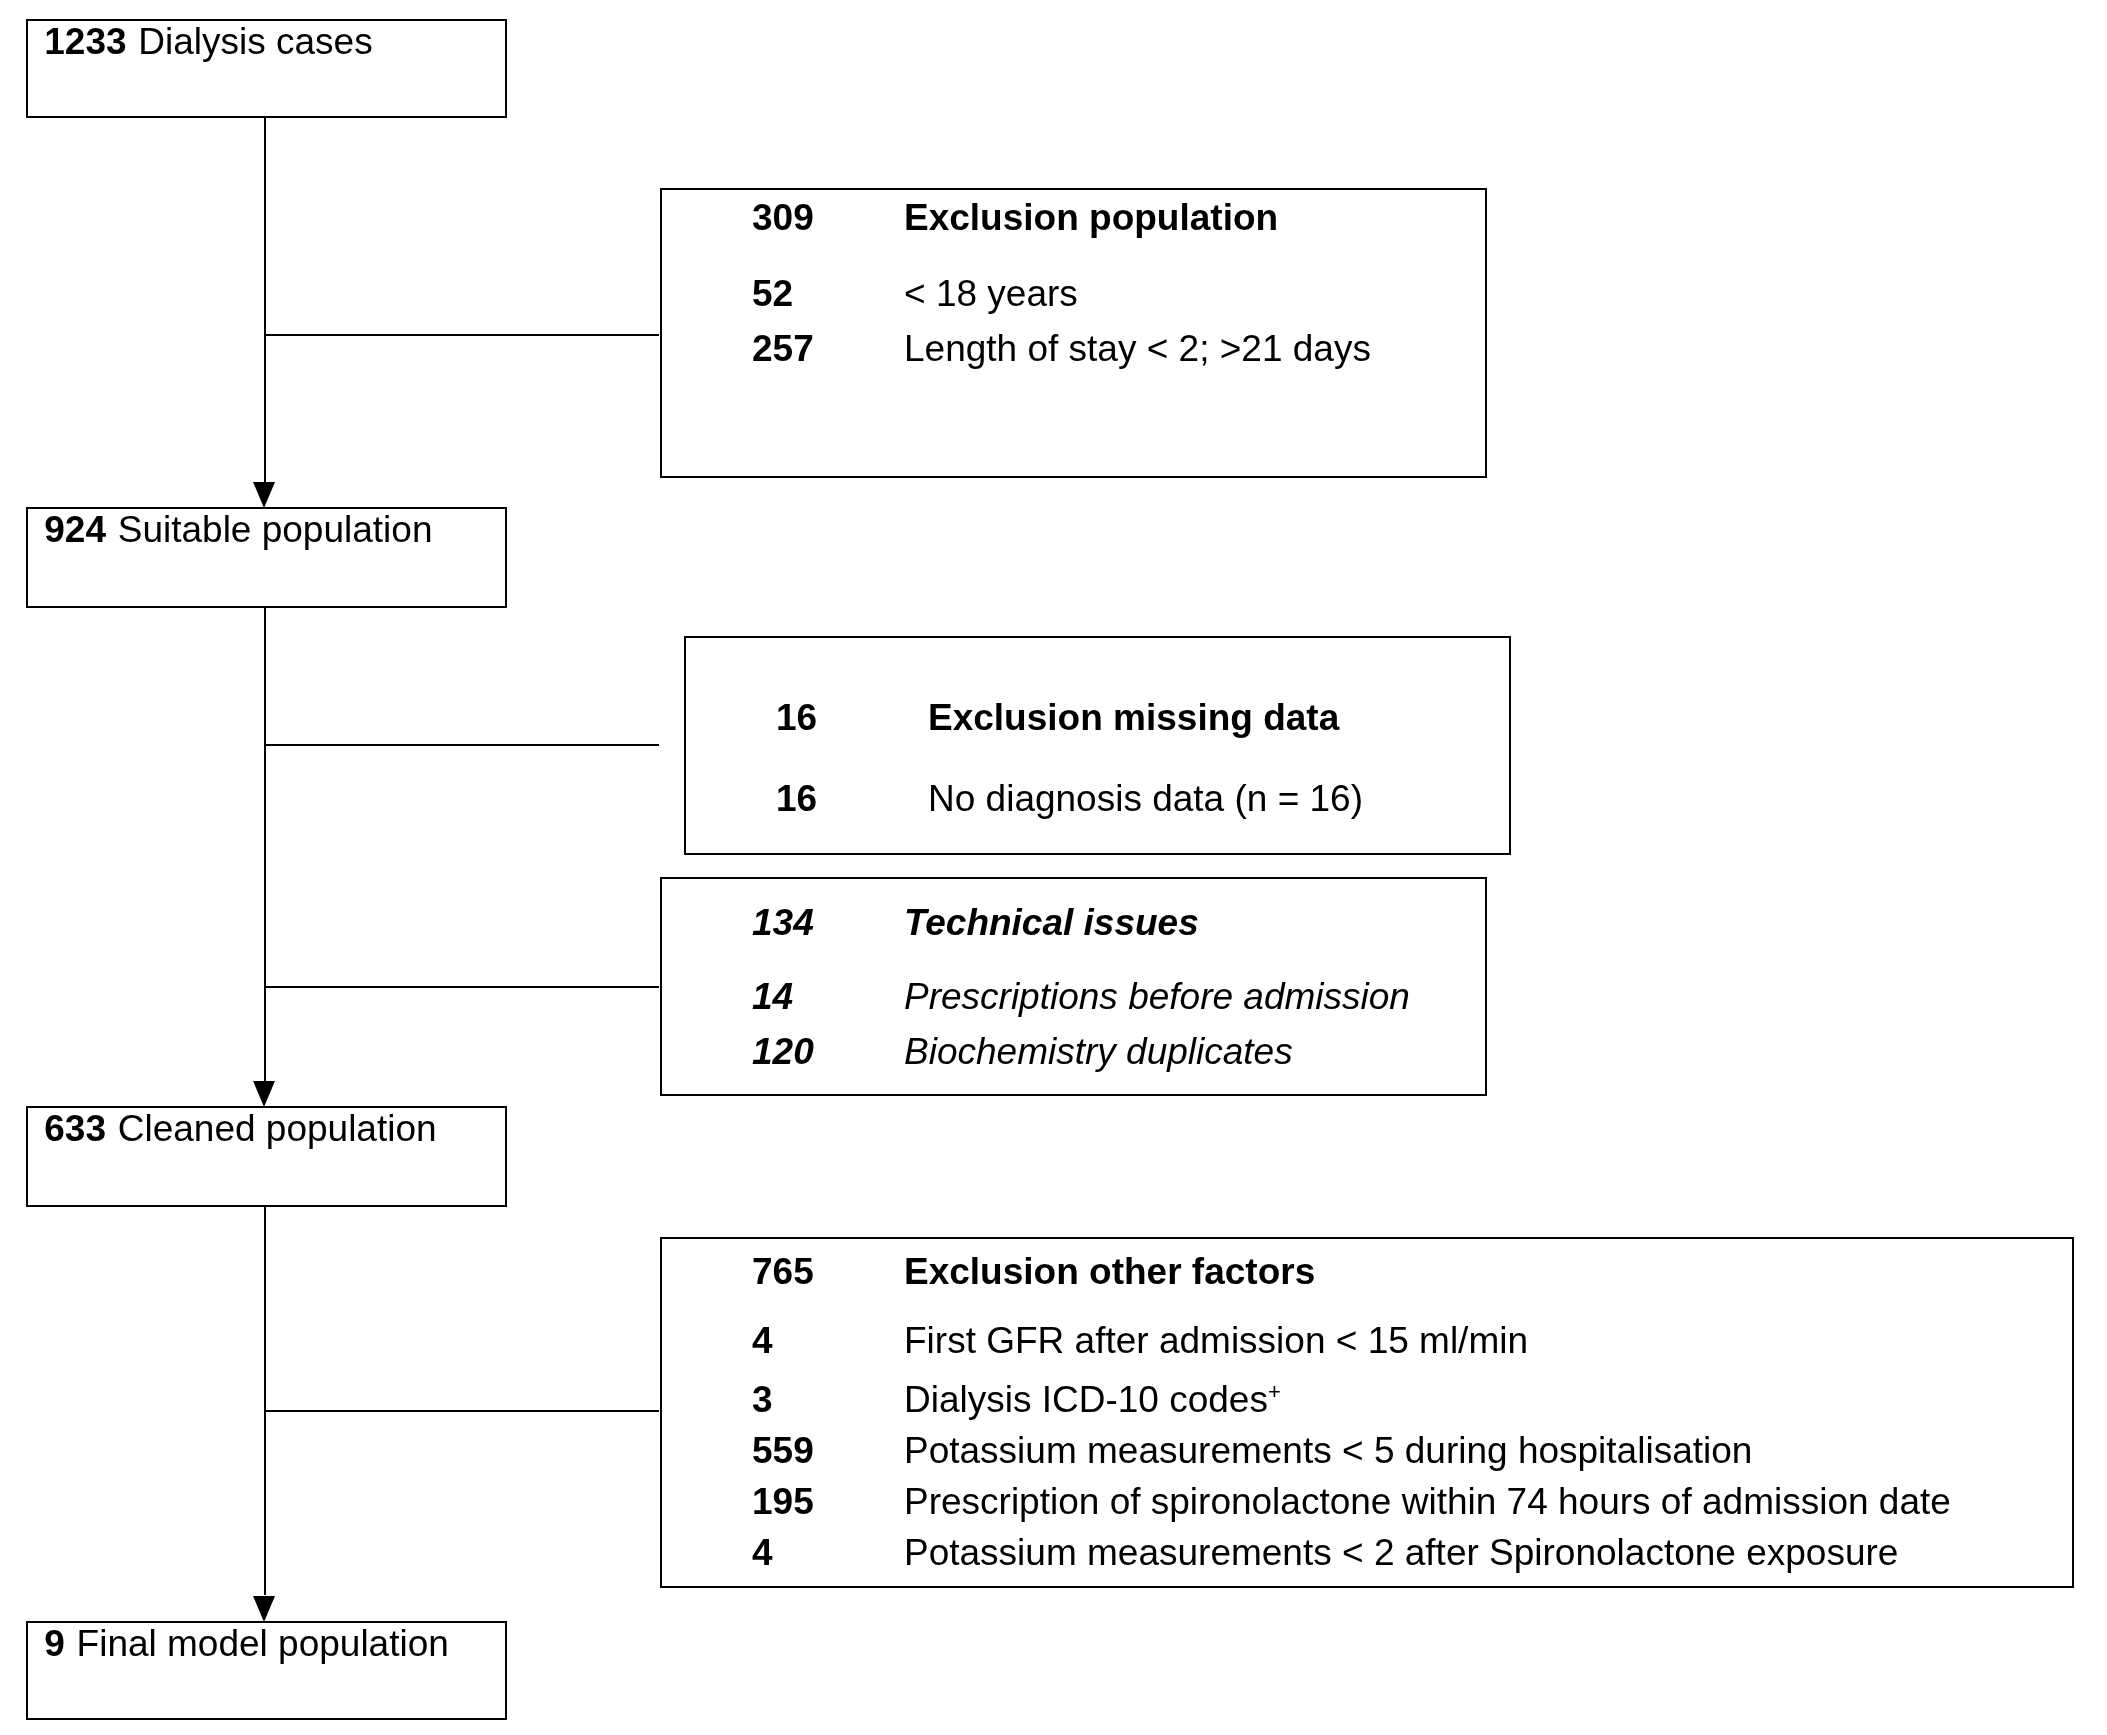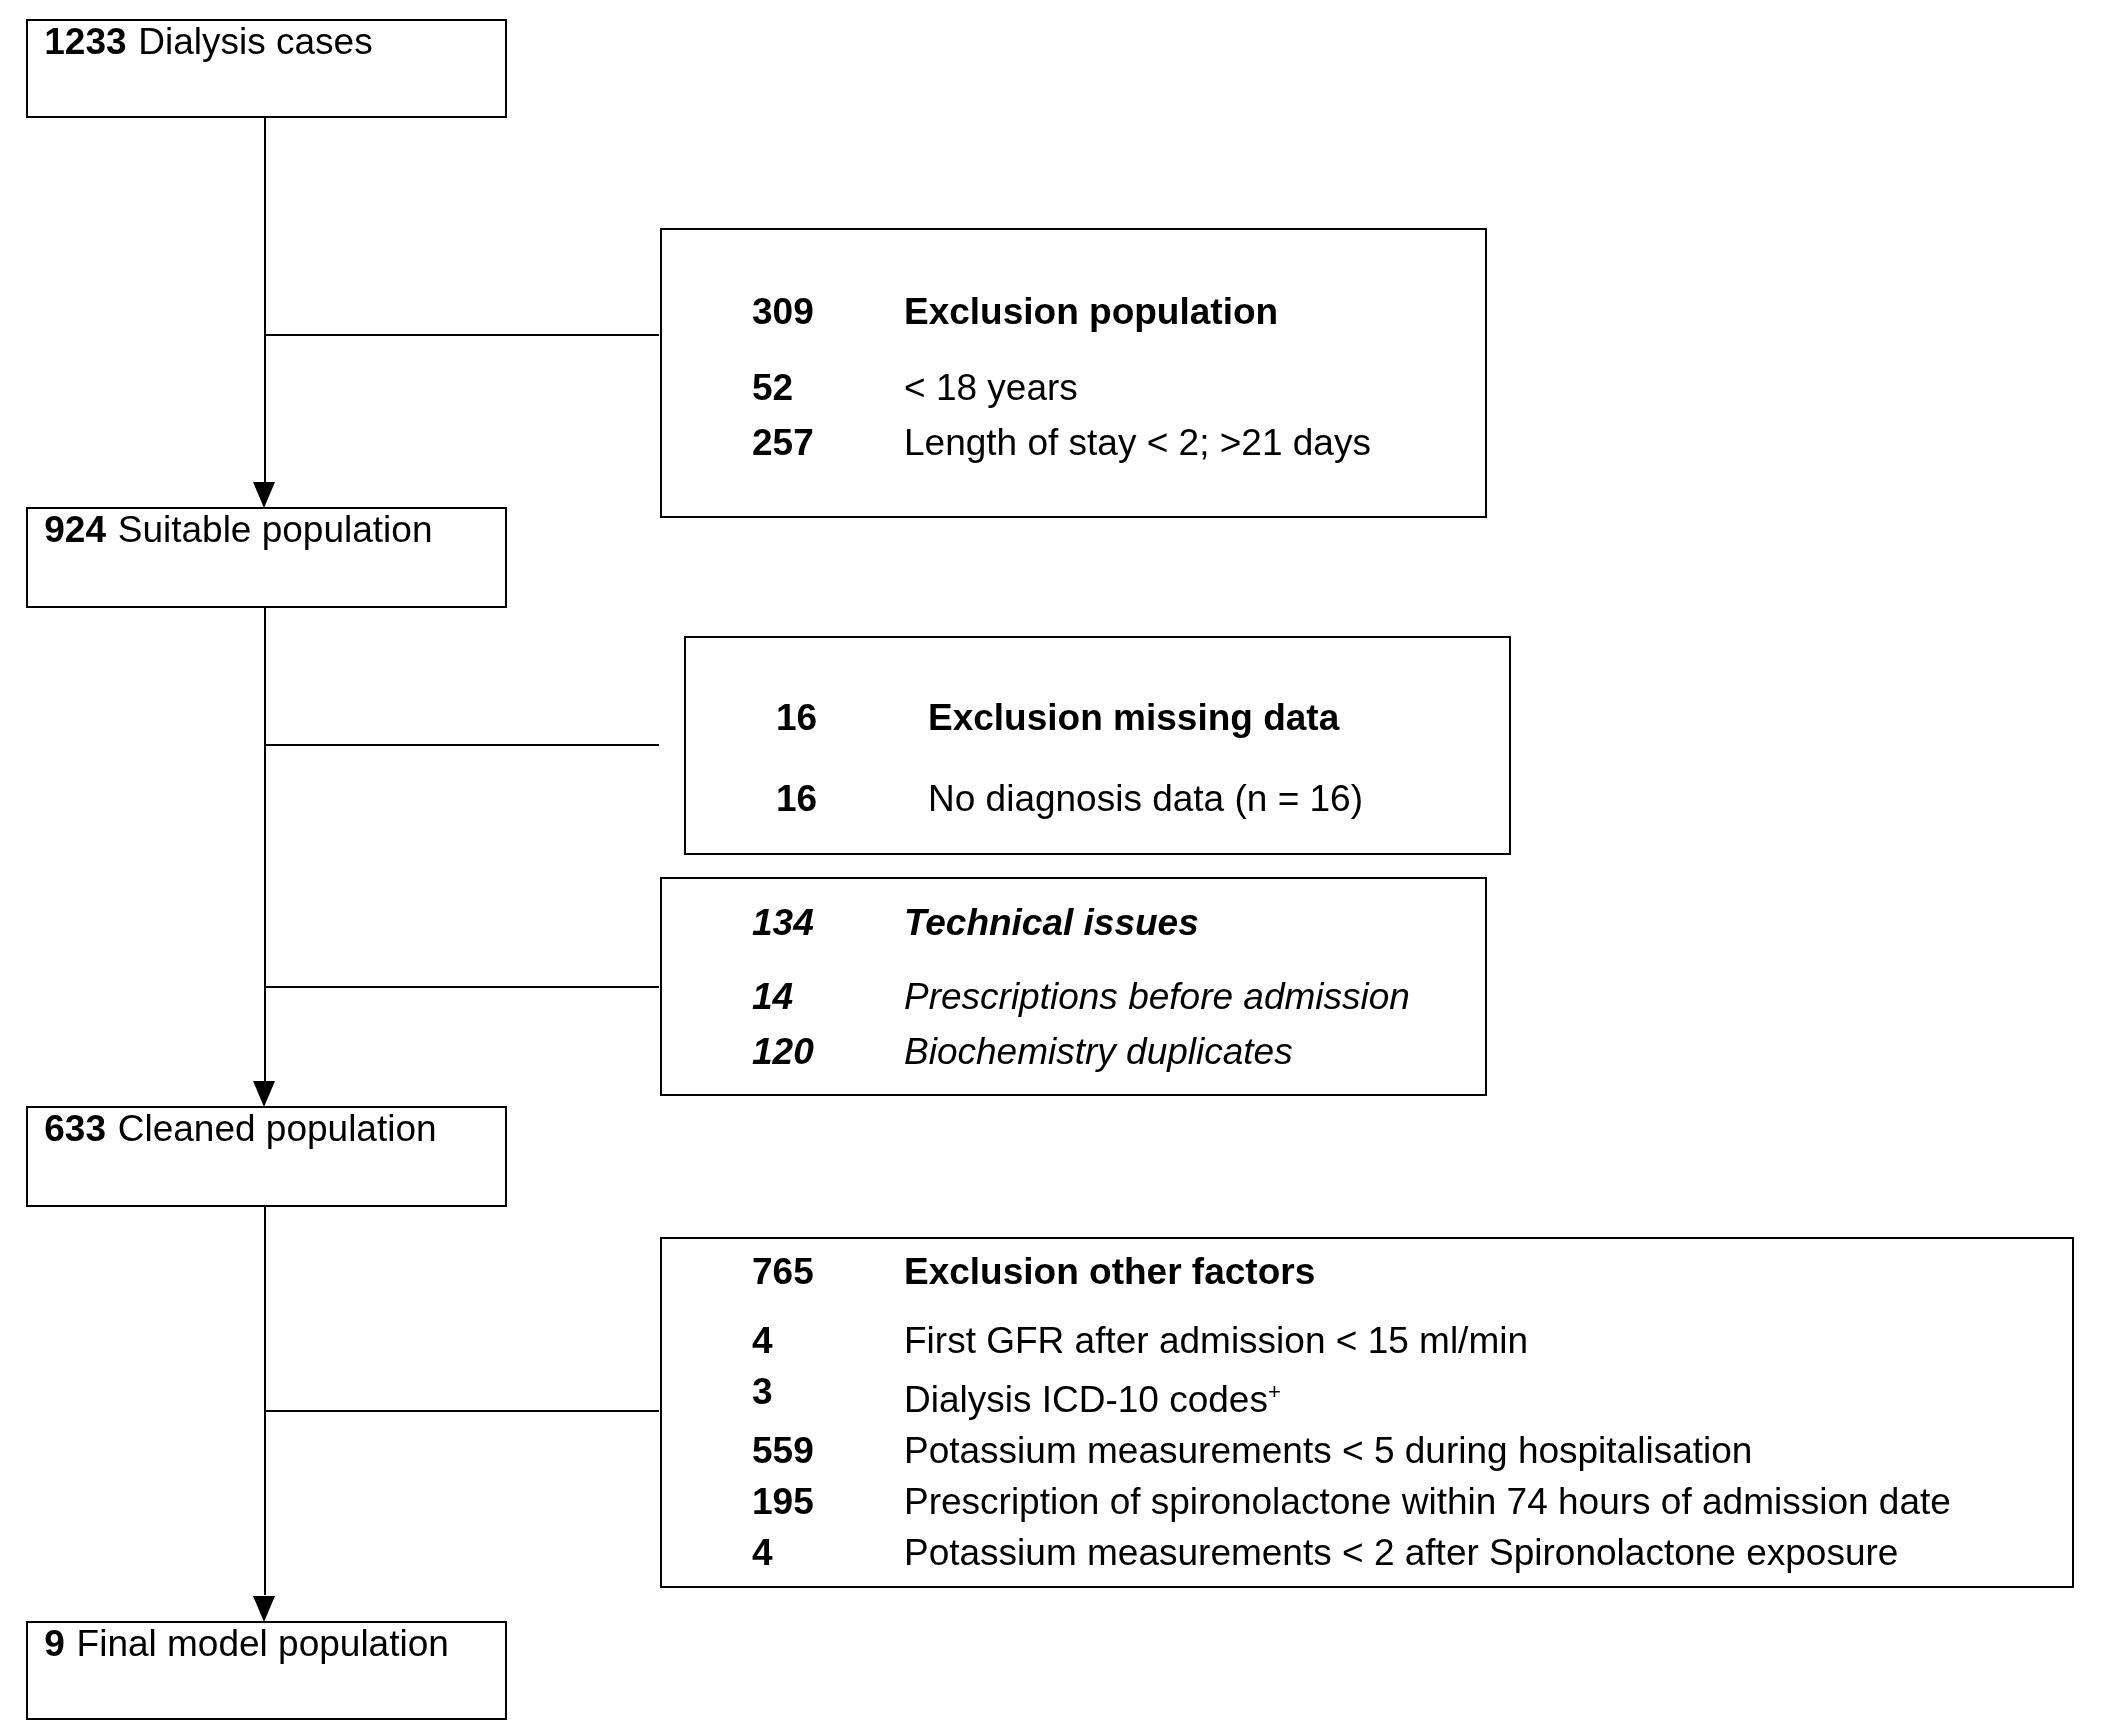--- a/index.html
+++ b/index.html
@@ -36,20 +36,21 @@
   .exc-box {
     font-size: 37px;
   }
   .exc-row {
     display: flex;
     line-height: 55px;
     white-space: nowrap;
   }
   .exc-box.tight .exc-row {
     line-height: 51px;
+    align-items: flex-end;
   }
   .exc-row .num {
     width: 152px;
     margin-left: 90px;
     font-weight: bold;
     flex: 0 0 auto;
   }
   .exc-row .desc {
     flex: 1 1 auto;
   }
@@ -117,21 +118,21 @@
   <div class="arrow-down" style="top:1081px;"></div>
 
   <div class="vline" style="top:1207px; height:388px;"></div>
   <div class="arrow-down" style="top:1596px;"></div>
 
   <div class="hline" style="top:334px;"></div>
   <div class="hline" style="top:744px;"></div>
   <div class="hline" style="top:986px;"></div>
   <div class="hline" style="top:1410px;"></div>
 
-  <div class="box exc-box" style="left:660px; top:188px; width:827px; height:290px; padding-top:54px;margin-top:40px;">
+  <div class="box exc-box" style="left:660px; top:188px; width:827px; height:290px; ">
     <div class="exc-row header">
       <span class="num">309</span>
       <span class="desc">Exclusion population</span>
     </div>
     <div class="gap" style="height:21px;"></div>
     <div class="exc-row">
       <span class="num">52</span>
       <span class="desc">&lt; 18 years</span>
     </div>
     <div class="exc-row">

